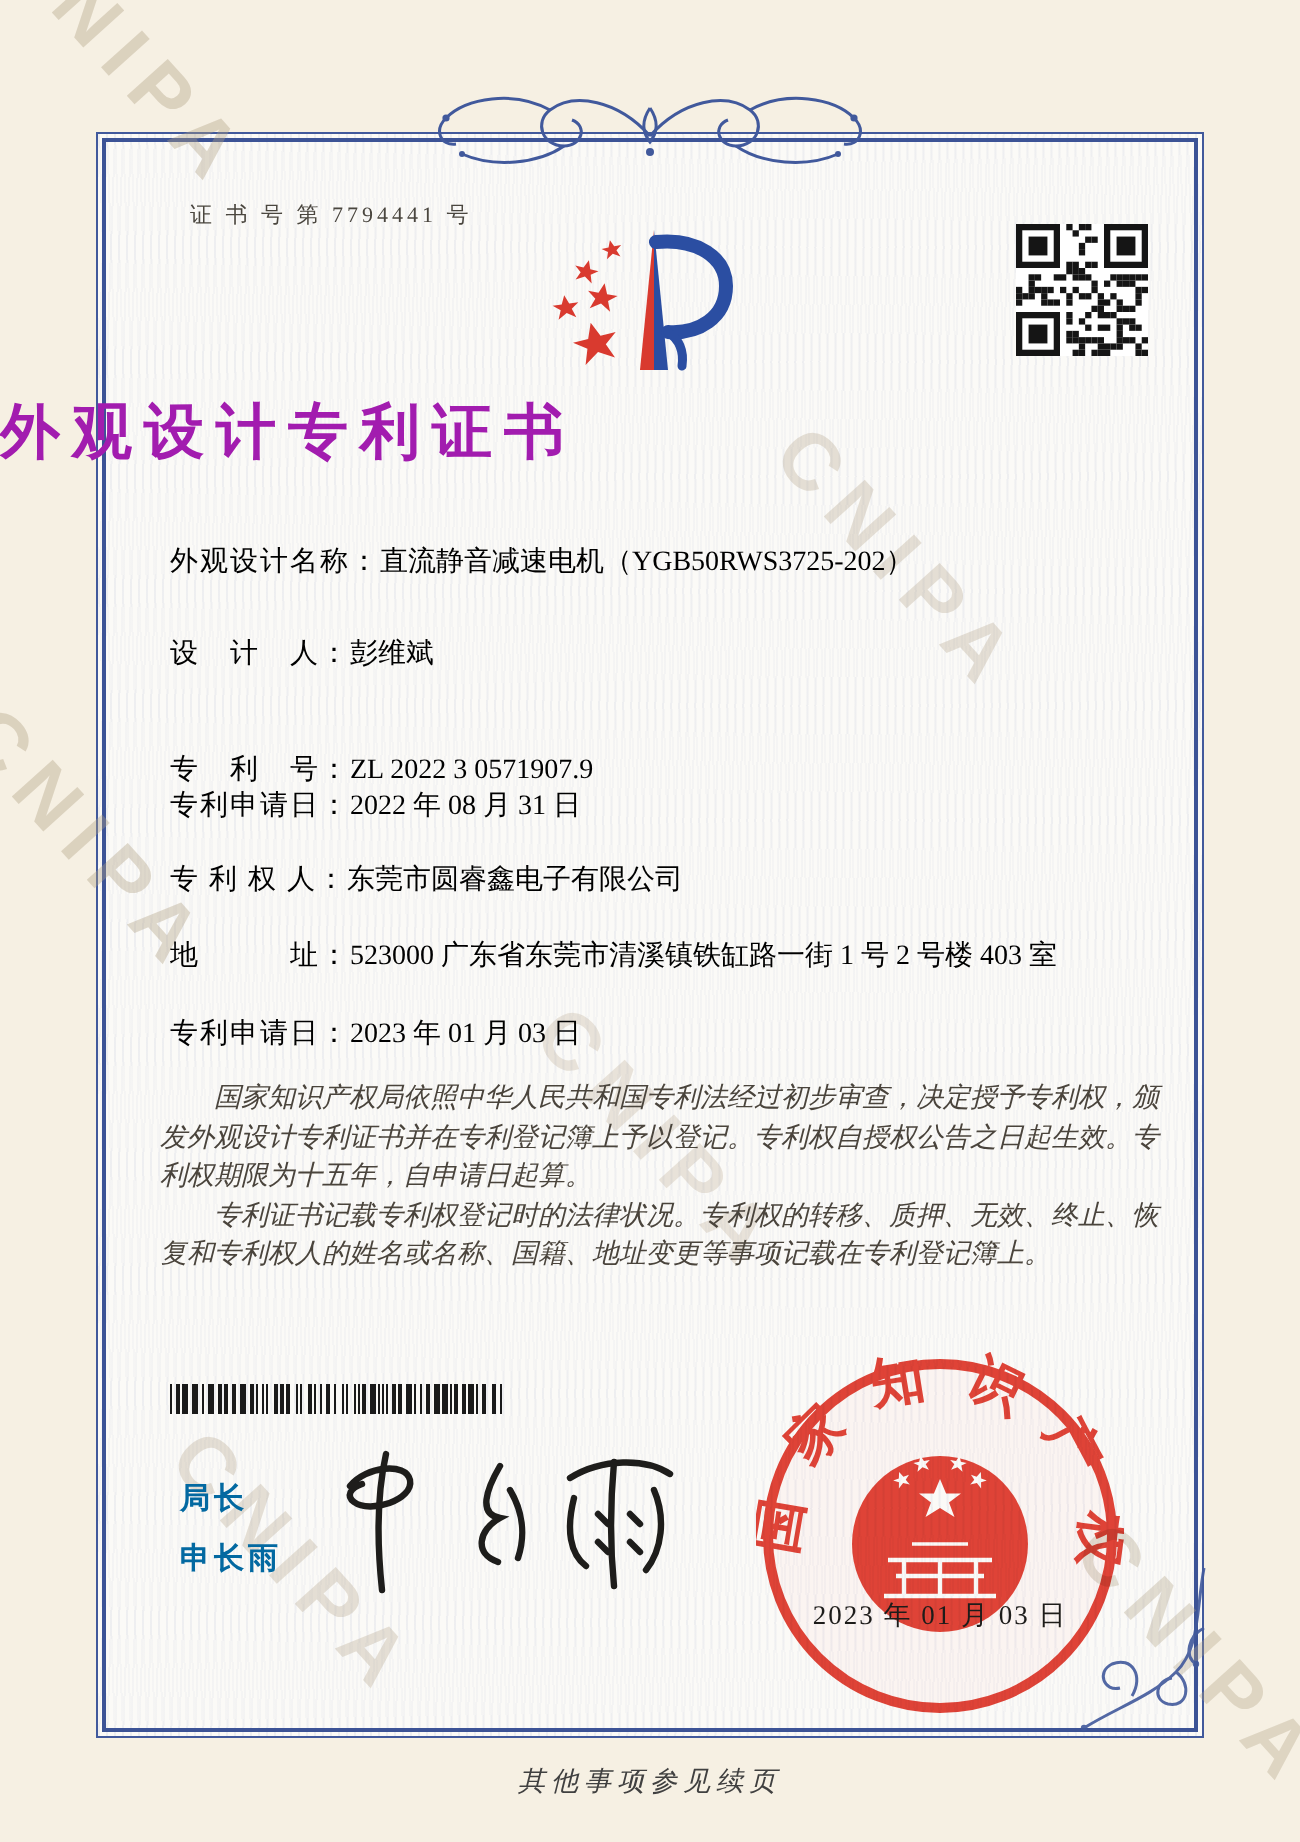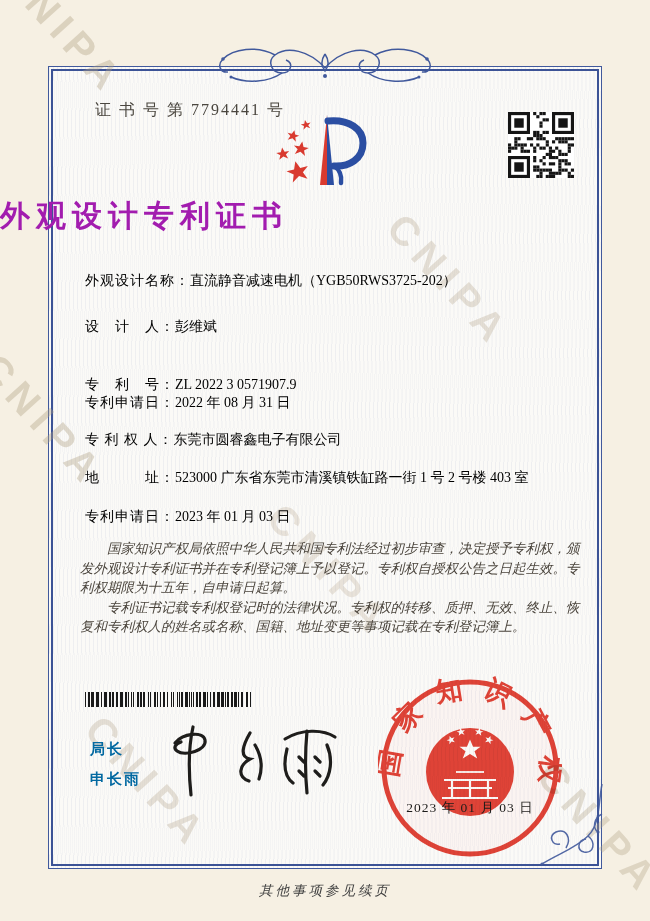--- a/index.html
+++ b/index.html
@@ -22,21 +22,21 @@
     position:absolute; left:48px; top:66px; width:552px; height:801px;
     border:1px solid #41599c; z-index:0;
     background:
       repeating-linear-gradient(92deg, rgba(110,125,175,.05) 0 1px, transparent 1px 4px),
       repeating-linear-gradient(88deg, rgba(110,125,175,.045) 0 1px, transparent 1px 4px),
       #fbfaf7;
   }
   .frame-inner{position:absolute; inset:2px; border:2px solid #3c5396;}
   .ornament{position:absolute; z-index:2; pointer-events:none;}
   
-  .cert-no{position:absolute; z-index:3; left:95px; top:100px; font-size:16px; letter-spacing:2px; color:#4a463f;}
+  .cert-no{position:absolute; z-index:3; left:95px; top:100px; font-size:11px; letter-spacing:2px; color:#4a463f;}
   .logo{position:absolute; z-index:3; left:243px; top:109px;}
   .qr{position:absolute; z-index:3; left:508px; top:112px; width:66px; height:66px;}
   .title{
     position:absolute; z-index:3; left:0; right:0; top:196px; text-align:left;
     font-size:30px; font-weight:700; letter-spacing:6px; color:#a21caf;
   }
   .field{position:absolute; z-index:3; left:85px; font-size:14px; white-space:nowrap; color:#000000;}
   .field .lbl{letter-spacing:1px;}
   .paras{position:absolute; z-index:3; left:80px; top:539px; width:505px;
     font-size:13.5px; line-height:19.5px; font-style:italic; color:#4a443c;}

